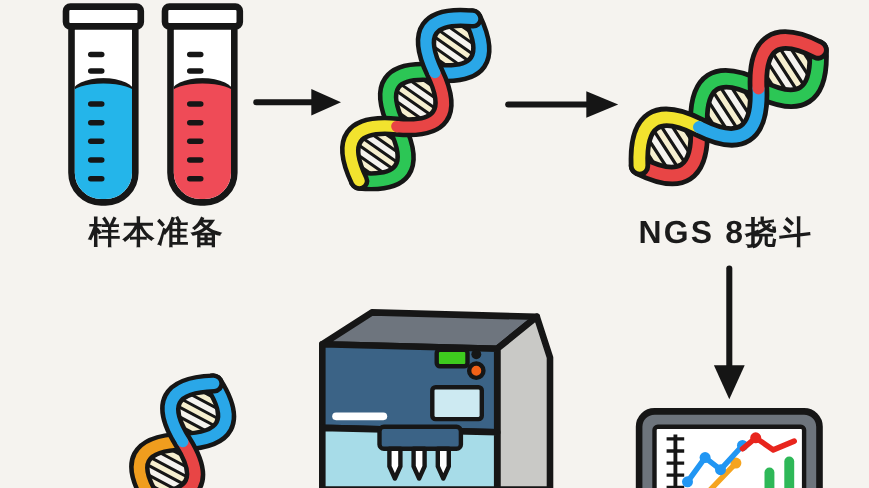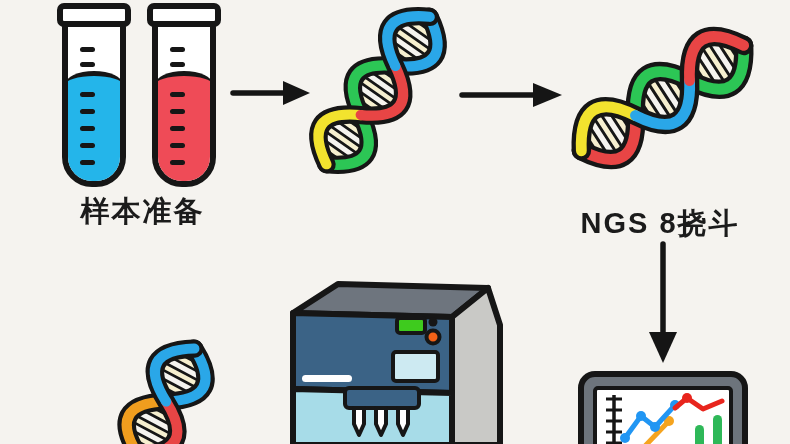--- a/index.html
+++ b/index.html
@@ -164,21 +164,21 @@
       <path class="strand-seg" style="stroke:var(--c-dnaGreen)" d="M70,40 Q100,-10 130,40"></path>
       <path class="strand-seg" style="stroke:var(--c-dnaGreen)" d="M130,40 Q160,90 190,40"></path>
       <path class="strand-outline" d="M10,40 Q40,-10 70,40 Q100,90 130,40 Q160,-10 190,40"></path>
       <path class="strand-seg" style="stroke:var(--c-dnaYellow)" d="M10,40 Q40,-10 70,40"></path>
       <path class="strand-seg" style="stroke:var(--c-dnaBlue)" d="M70,40 Q100,90 130,40"></path>
       <path class="strand-seg" style="stroke:var(--c-dnaRed)" d="M130,40 Q160,-10 190,40"></path>
     </svg>
   </div>
 
   <div class="abs step-label" style="left:40px;top:192px;width:205px;">样本准备</div>
-  <div class="abs step-label" style="left:560px;top:204px;width:200px;">NGS 8挠斗</div>
+  <div class="abs step-label" style="left:560px;top:192px;width:200px;">NGS 8挠斗</div>
 
   <svg class="abs arrow" style="left:643px;top:238px;" width="40" height="130" viewBox="0 0 40 130">
     <line x1="20" y1="6" x2="20" y2="98"></line>
     <polygon points="6,94 34,94 20,125"></polygon>
   </svg>
 
   <div class="abs helix" style="left:52px;top:386px;width:200px;height:84px;transform:rotate(-62deg);">
     <svg viewBox="0 0 200 80" preserveAspectRatio="none">
       <g>
         <line class="rung-o" x1="25" y1="23" x2="25" y2="57"></line>

